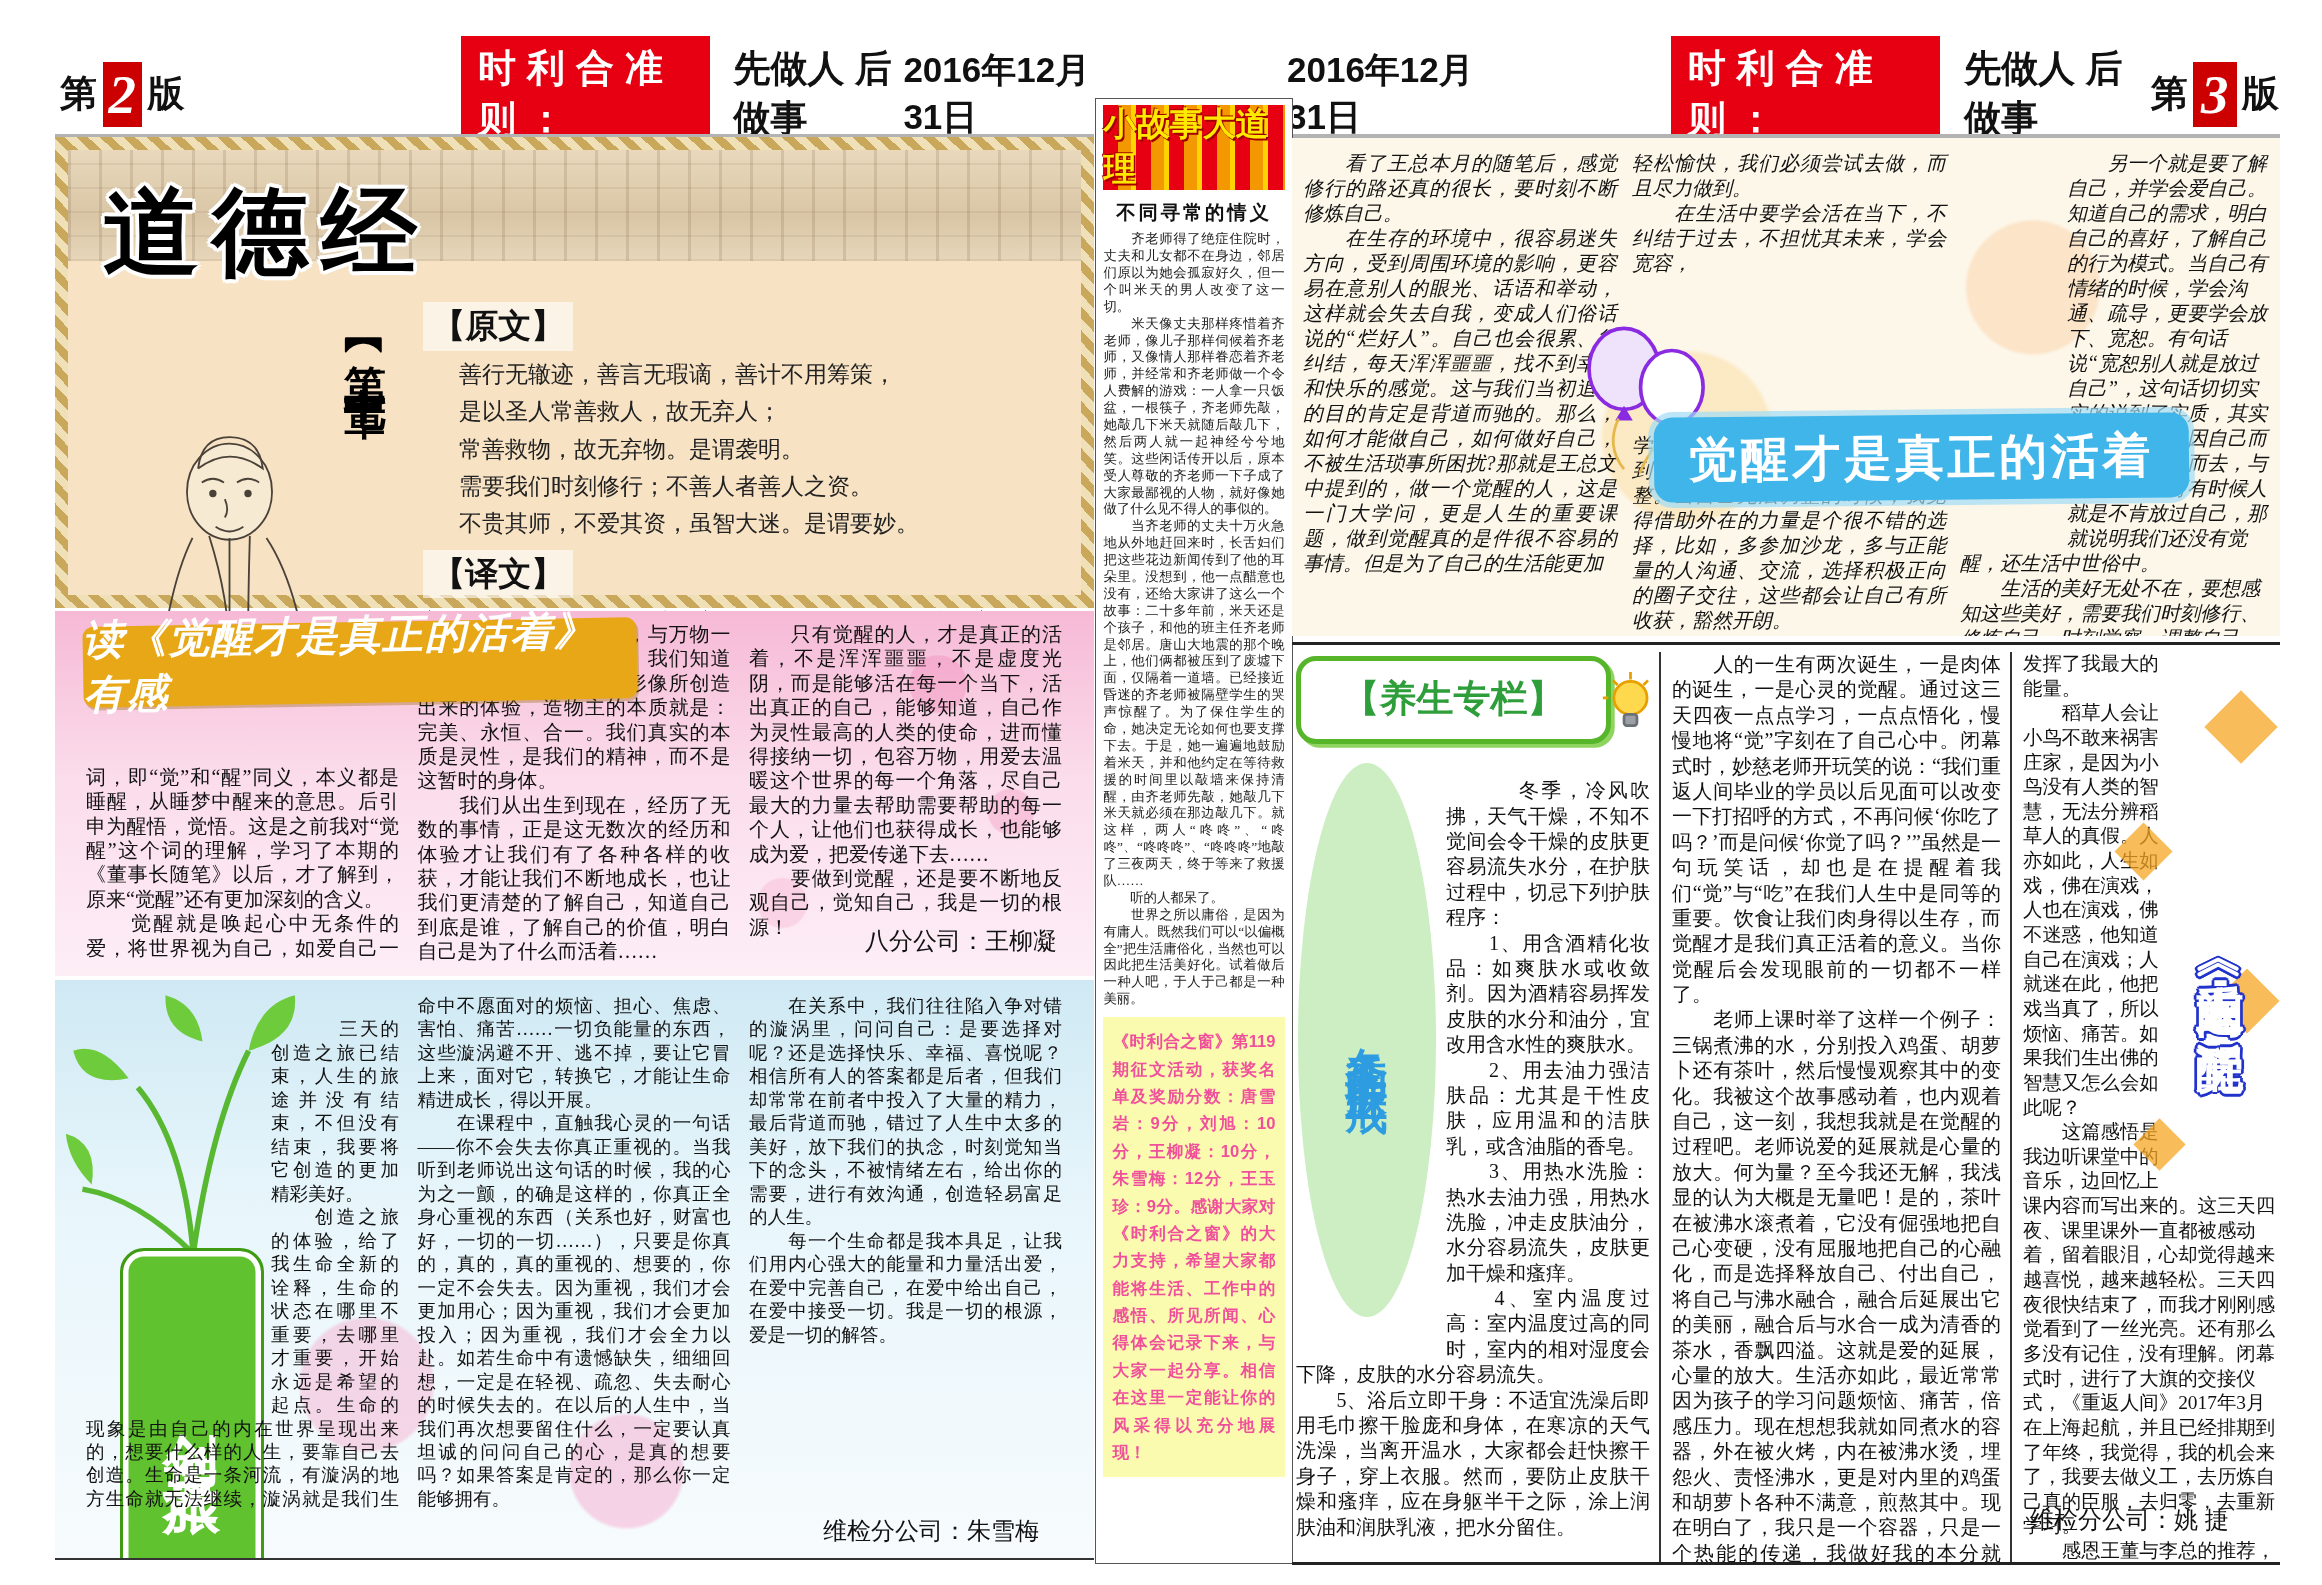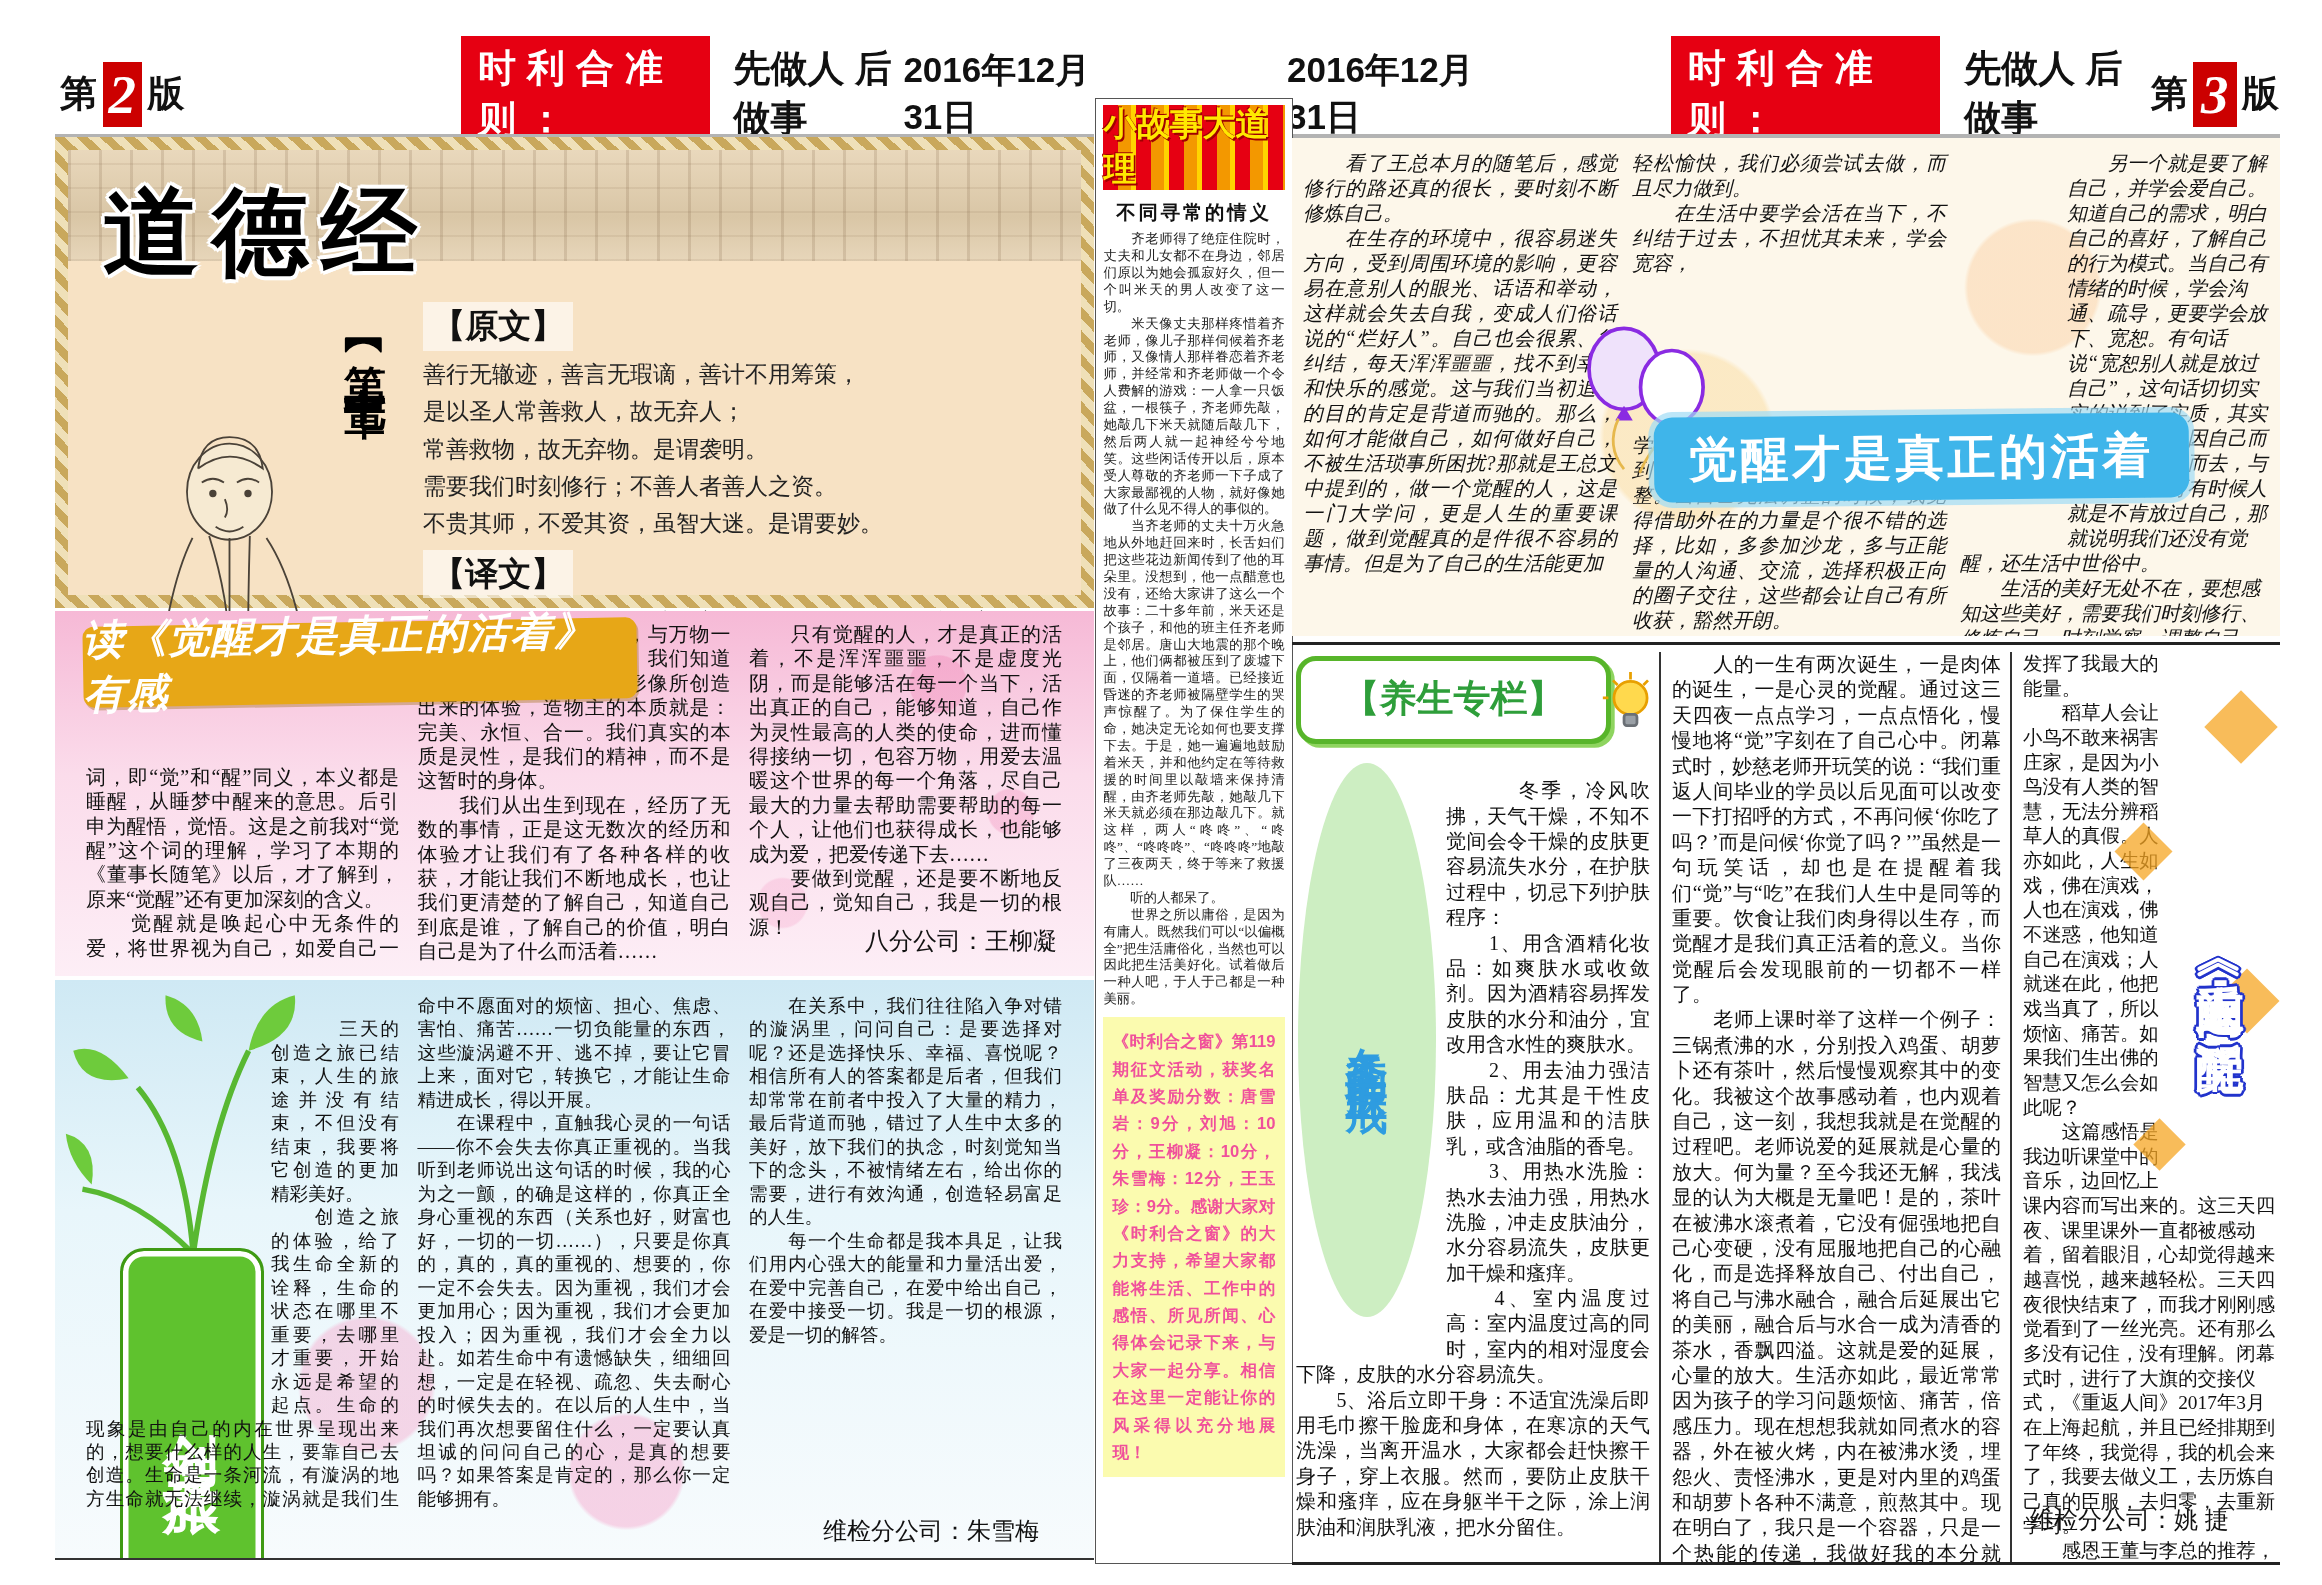--- a/index.html
+++ b/index.html
@@ -155,21 +155,21 @@
       <path d="M95 78 q5 12 0 20 M85 108 q15 10 30 0"></path>
       <path d="M78 118 q22 70 22 130 M122 118 q-2 70 -2 130 M100 120 q0 80 0 140"></path>
       <path d="M60 120 q-30 60 -40 190 M140 120 q40 60 50 190"></path>
       <path d="M40 330 q60 -30 150 0"></path>
       <path d="M66 45 q34 -26 70 0 q-4 -34 -36 -34 q-30 0 -34 34"></path>
     </g>
   </svg>
   <div class="abs" id="ddj-chapter">【第二十七章】</div>
   <div class="abs" style="left:355px;top:152px;width:655px;">
     <span class="ddj-lab">【原文】</span>
-    <div class="ddj-text" style="margin-top:5.5px;">
+    <div class="ddj-text" style="margin-top:5.5px;margin-left:36px;">
       <div>善行无辙迹，善言无瑕谪，善计不用筹策，</div>
       <div>是以圣人常善救人，故无弃人；</div>
       <div>常善救物，故无弃物。是谓袭明。</div>
       <div>需要我们时刻修行；不善人者善人之资。</div>
       <div>不贵其师，不爱其资，虽智大迷。是谓要妙。</div>
     </div>
     <span class="ddj-lab" style="margin-top:7.4px;">【译文】</span>
     <div class="ddj-text" style="margin-top:5.5px;">
       <div>善于行动就不会留下辙迹，善于讲话就不会留下瑕疵，善于计算者不需借助策筹，</div>
       <div>善于封闭 无须锁也打不开，善于捆束 无须绳索也不可解。</div>

